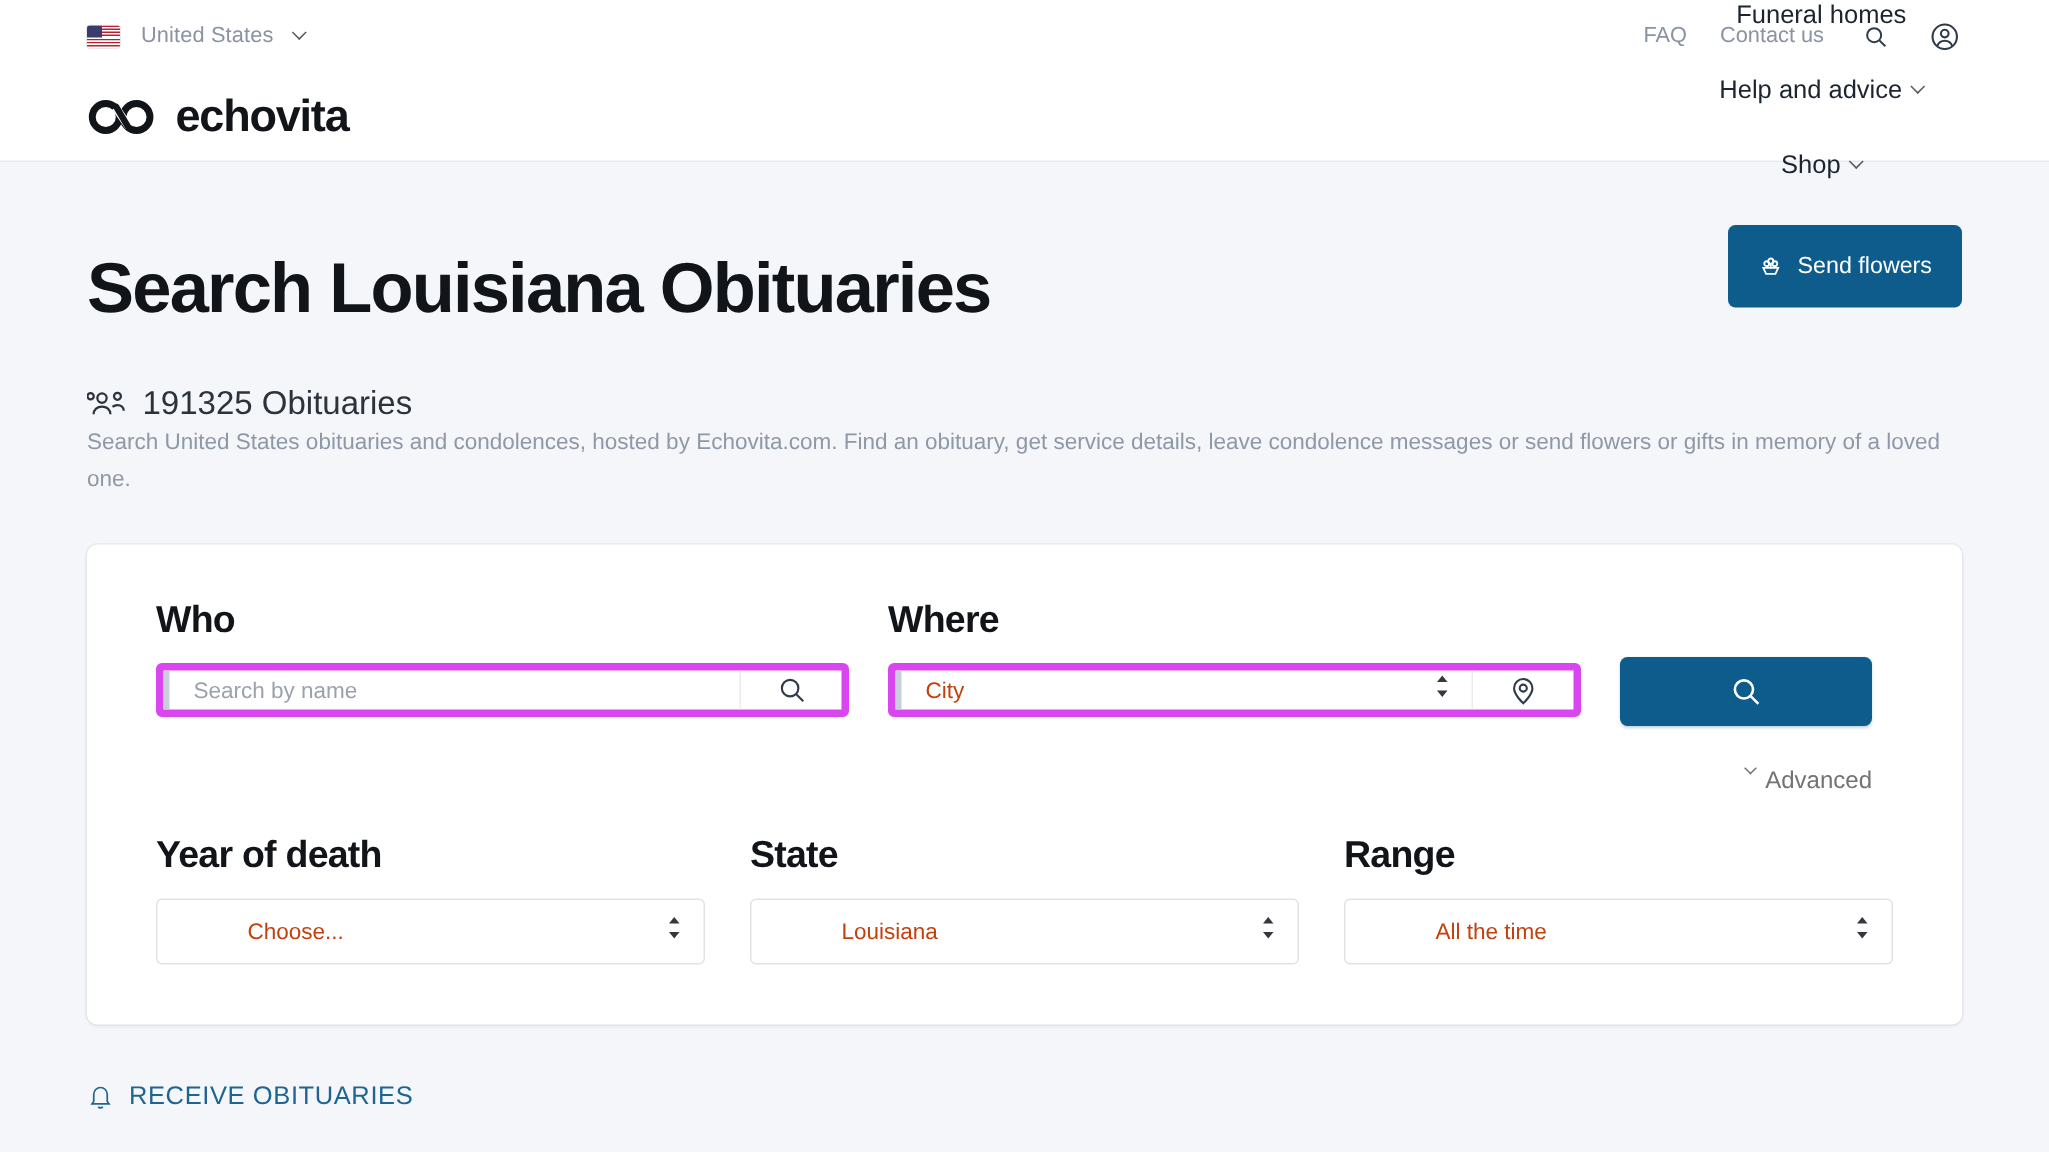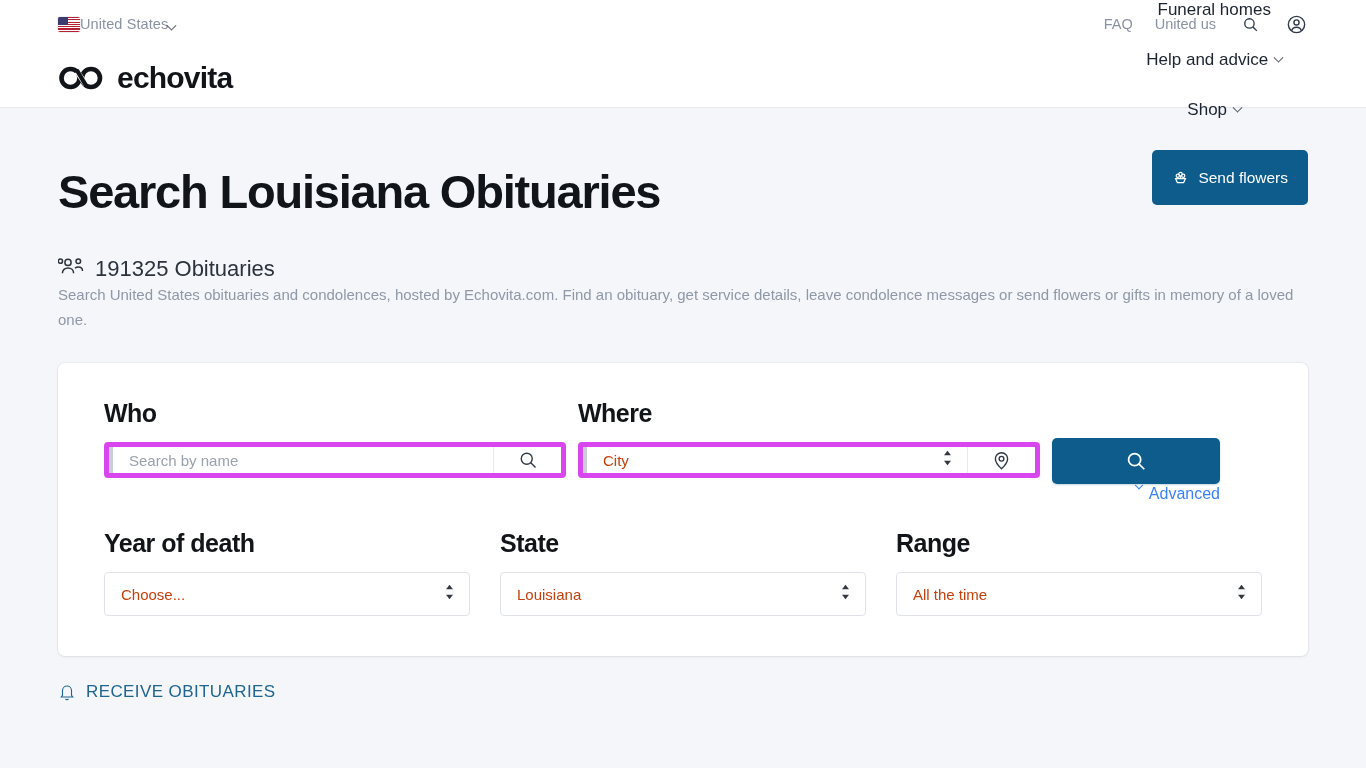--- a/index.html
+++ b/index.html
@@ -13,21 +13,21 @@
 
   
   .topbar {
     height: 48px;
     background: #ffffff;
     display: flex;
     align-items: center;
     padding: 0 58px;
   }
   .country {
-    display: flex; align-items: flex-end; gap: 0;
+    display: flex; align-items: center; gap: 14px;
     cursor: pointer;
   }
   .flag {
     width: 22px; height: 15px;
     border-radius: 2px;
     overflow: hidden;
     position: relative;
     background: #ffffff;
     flex: none;
     box-shadow: 0 0 0 0.5px rgba(0,0,0,.12);
@@ -112,41 +112,41 @@
   .page { padding: 0 58px; }
   .h1 {
     font-size: 47px;
     font-weight: 700;
     letter-spacing: -1.2px;
     color: #111418;
     margin-top: 58px;
     line-height: 1.1;
   }
   .count-row {
-    display: flex; gap: 11px;
+    display: flex; align-items: center; gap: 11px;
     margin-top: 38px;
   }
   .count-text { font-size: 22px; color: #2c333d; }
   .desc {
     font-size: 15px;
     line-height: 1.72;
     color: #8f98a6;
     max-width: 1240px;
   }
 
   
   .panel {
     margin-top: 30px;
     background: #ffffff;
     border-radius: 7px;
     box-shadow: 0 1px 3px rgba(16,24,40,.07), 0 0 0 1px rgba(16,24,40,.04);
     padding: 36px 46px 40px 46px;
     width: 1250px;
   }
-  .row1 { display: flex; align-items: flex-start; gap: 12px; }
+  .row1 { display: flex; align-items: flex-start; gap: 26px; }
   .field-label {
     font-size: 25px; font-weight: 700;
     letter-spacing: -0.5px; color: #111418;
     margin-bottom: 14px;
   }
   .inputgroup {
     display: flex;
     border: 5px solid #d946ef;
     border-radius: 4px;
     overflow: hidden;
@@ -192,23 +192,23 @@
   .btn-search {
     margin-top: 39px;
     background: #0d5c8c;
     border: none; border-radius: 5px;
     width: 168px; height: 46px;
     display: flex; align-items: center; justify-content: center;
     cursor: pointer;
     box-shadow: 0 1px 2px rgba(13,92,140,.25);
   }
   .advanced {
-    margin-top: 1px;
+    margin-top: 28px;
     display: flex; align-items: flex-start; justify-content: flex-end; gap: 7px;
-    font-size: 16px; color: #3b82f6; cursor: pointer;
+    font-size: 16px; color: #737373; cursor: pointer;
   }
   .chev-sm {
     display: inline-block;
     width: 6px; height: 6px;
     border-right: 1.5px solid currentColor;
     border-bottom: 1.5px solid currentColor;
     transform: rotate(45deg) translate(-2px,-2px);
   }
 
   .row2 {
@@ -216,26 +216,27 @@
     margin-top: 26px;
   }
   .row2 .col { width: 366px; flex: none; }
   .selbox {
     border: 1px solid #dfe3e8;
     border-radius: 4px;
     height: 44px;
     display: flex; align-items: center;
     position: relative;
     background: #fff;
+    padding-left: 44px;
   }
 
   
   .receive {
     display: flex; align-items: center; gap: 10px;
-    margin-top: 26px;
+    margin-top: 38px;
     color: #1e6591;
     font-size: 17px;
     letter-spacing: .4px;
     cursor: pointer;
   }
 </style>
 </head>
 <body>
 
 <div class="topbar">
@@ -257,21 +258,21 @@
           <i></i>
         </span>
       <span class="canton"></span>
     </span>
     <span class="country-name">United States</span>
     <span class="chev"></span>
   </div>
 
   <div class="topbar-right">
     <a class="toplink">FAQ</a>
-    <a class="toplink">United us</a>
+    <a class="toplink">Contact us</a>
     <span class="icon-btn">
       <svg width="17" height="17" viewBox="0 0 24 24" fill="none" stroke="currentColor" stroke-width="1.9">
         <circle cx="10.5" cy="10.5" r="6.6"></circle>
           <line x1="15.4" y1="15.4" x2="21" y2="21"></line>
       </svg>
     </span>
     <span class="icon-btn">
       <svg width="21" height="21" viewBox="0 0 24 24" fill="none" stroke="currentColor" stroke-width="1.6">
         <circle cx="12" cy="12" r="9.3"></circle>
           <circle cx="12" cy="9.6" r="2.9"></circle>

